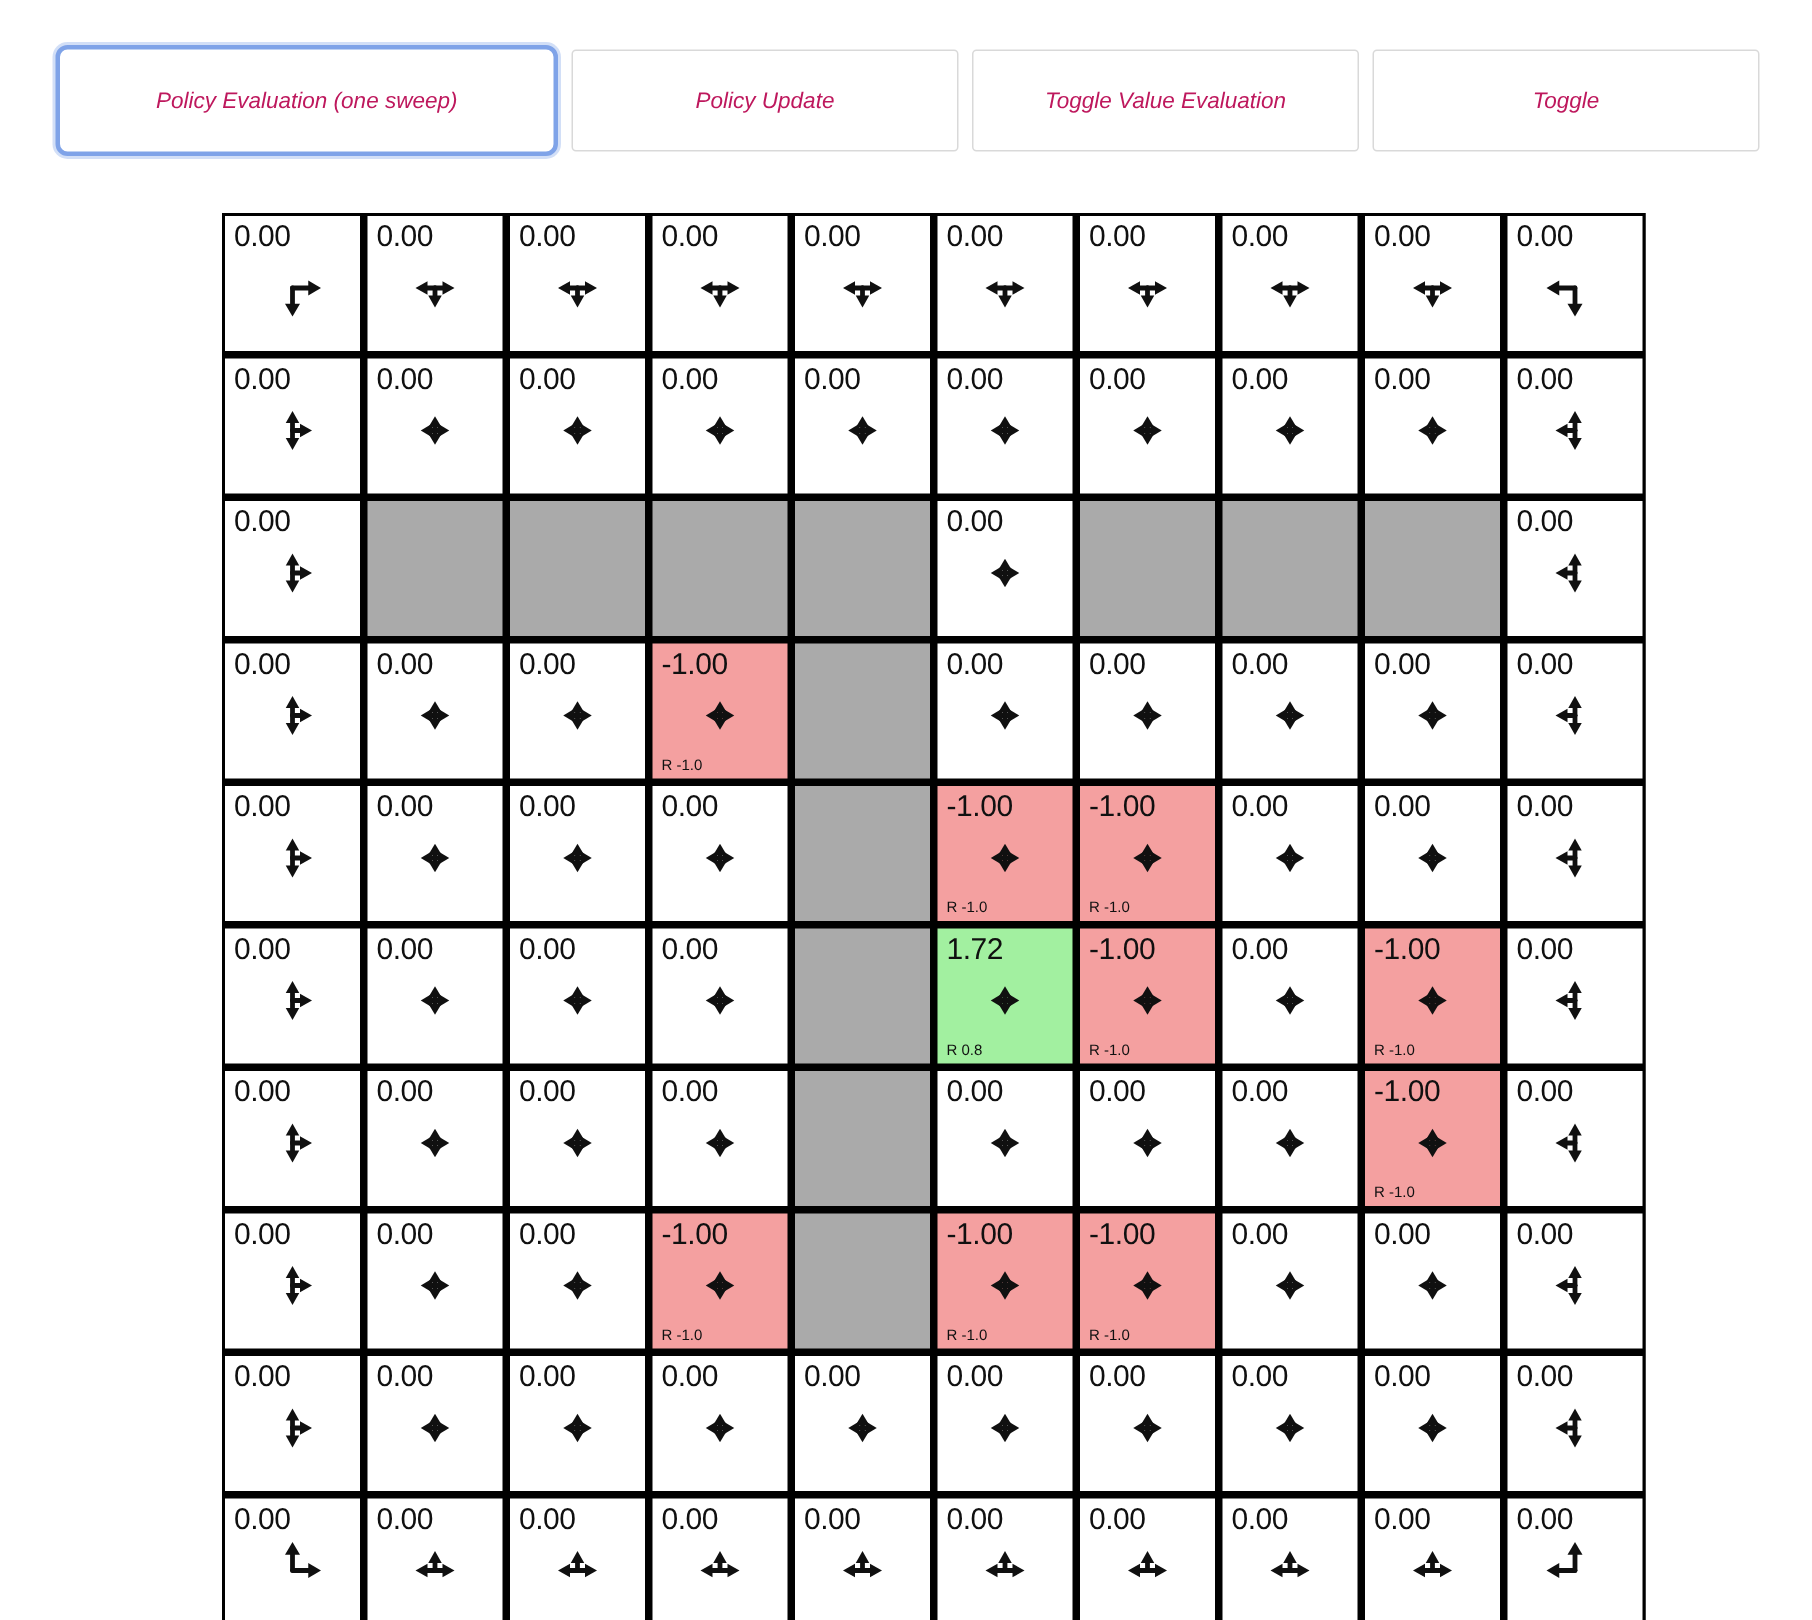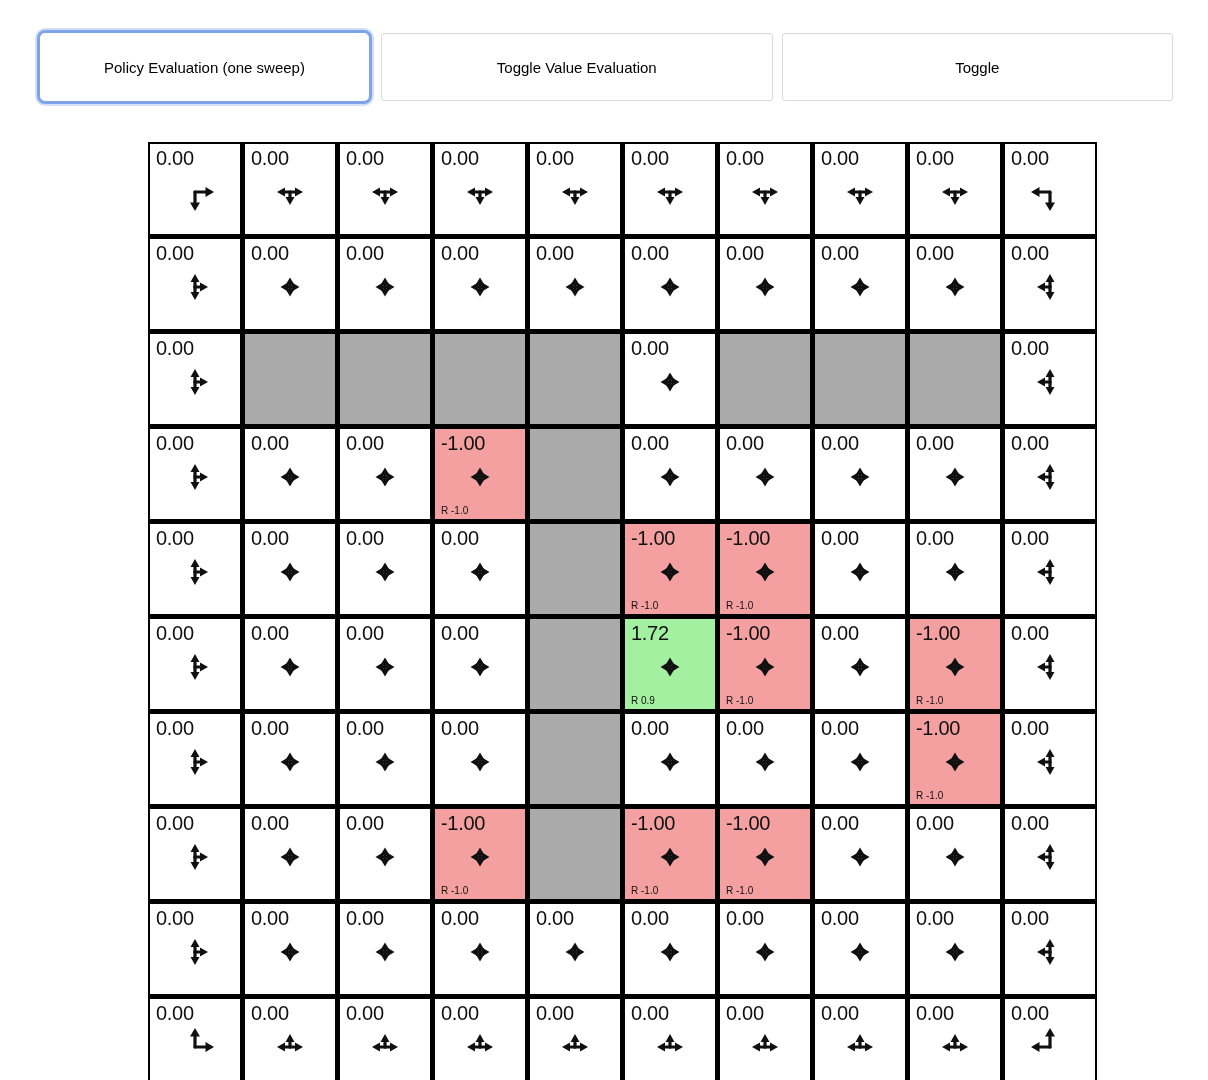--- a/index.html
+++ b/index.html
@@ -7,22 +7,22 @@
     width:1208px;height:1080px;position:relative;background:#ffffff;
     font-family:"Liberation Sans","DejaVu Sans",sans-serif;
     -webkit-font-smoothing:antialiased;
   }
   .toolbar{
     position:absolute;left:37px;top:30px;width:1136px;height:74px;
     display:flex;gap:9px;
   }
   .btn{
     flex:1;margin:3px 0;background:#fff;border:1px solid #d9d9d9;border-radius:3px;
-    font-family:inherit;font-size:15px;color:#000000;cursor:pointer;
-    display:flex;align-items:center;justify-content:center;padding:0;
+    font-family:inherit;font-size:15px;color:#be185d;cursor:pointer;
+    display:flex;align-items:center;justify-content:center;padding:0;font-style:italic;
   }
   .btn.active{
     flex:0 0 335px;margin:0;border:3px solid var(--accent,#7fa3e8);border-radius:8px;
     box-shadow:0 0 0 2px rgba(127,163,232,0.35);
   }
   .grid{
     position:absolute;left:148px;top:142px;
     display:grid;grid-template-columns:repeat(10,90px);grid-auto-rows:90px;
     gap:5px;background:var(--gridline,#000);border:2px solid var(--gridline,#000);
   }
@@ -40,20 +40,21 @@
   .arr{
     position:absolute;left:50%;top:53%;transform:translate(-50%,-50%);
     width:48px;height:48px;pointer-events:none;
   }
 </style>
 </head>
 <body>
 
 <div class="toolbar">
   <button class="btn active">Policy Evaluation (one sweep)</button>
+  <button class="btn">Policy Update</button>
   <button class="btn">Toggle Value Evaluation</button>
   <button class="btn">Toggle</button>
 </div>
 
 <div class="grid" id="grid">
     <div class="cell empty">
       <span class="val">0.00</span>
       <span class="arr"><svg width="48" height="48" viewBox="-24 -24 48 48" xmlns="http://www.w3.org/2000/svg">
           <g>
             <g transform="rotate(90)">
@@ -1031,21 +1032,21 @@
             <g transform="rotate(180)">
               <line x1="0" y1="0" x2="2.5" y2="0" stroke="#101010" stroke-width="3.2" stroke-linecap="round"></line>
               <polygon fill="#101010" points="9.5,0 2,-4.5 2,4.5"></polygon>
             </g>
             <g transform="rotate(0)">
               <line x1="0" y1="0" x2="2.5" y2="0" stroke="#101010" stroke-width="3.2" stroke-linecap="round"></line>
               <polygon fill="#101010" points="9.5,0 2,-4.5 2,4.5"></polygon>
             </g>
           </g>
         </svg></span>
-      <span class="rew">R 0.9</span>
+      <span class="rew">R 0.8</span>
     </div>
     <div class="cell negative">
       <span class="val">-1.00</span>
       <span class="arr"><svg width="48" height="48" viewBox="-24 -24 48 48" xmlns="http://www.w3.org/2000/svg">
           <g>
             <g transform="rotate(270)">
               <line x1="0" y1="0" x2="2.5" y2="0" stroke="#101010" stroke-width="3.2" stroke-linecap="round"></line>
               <polygon fill="#101010" points="9.5,0 2,-4.5 2,4.5"></polygon>
             </g>
             <g transform="rotate(90)">

